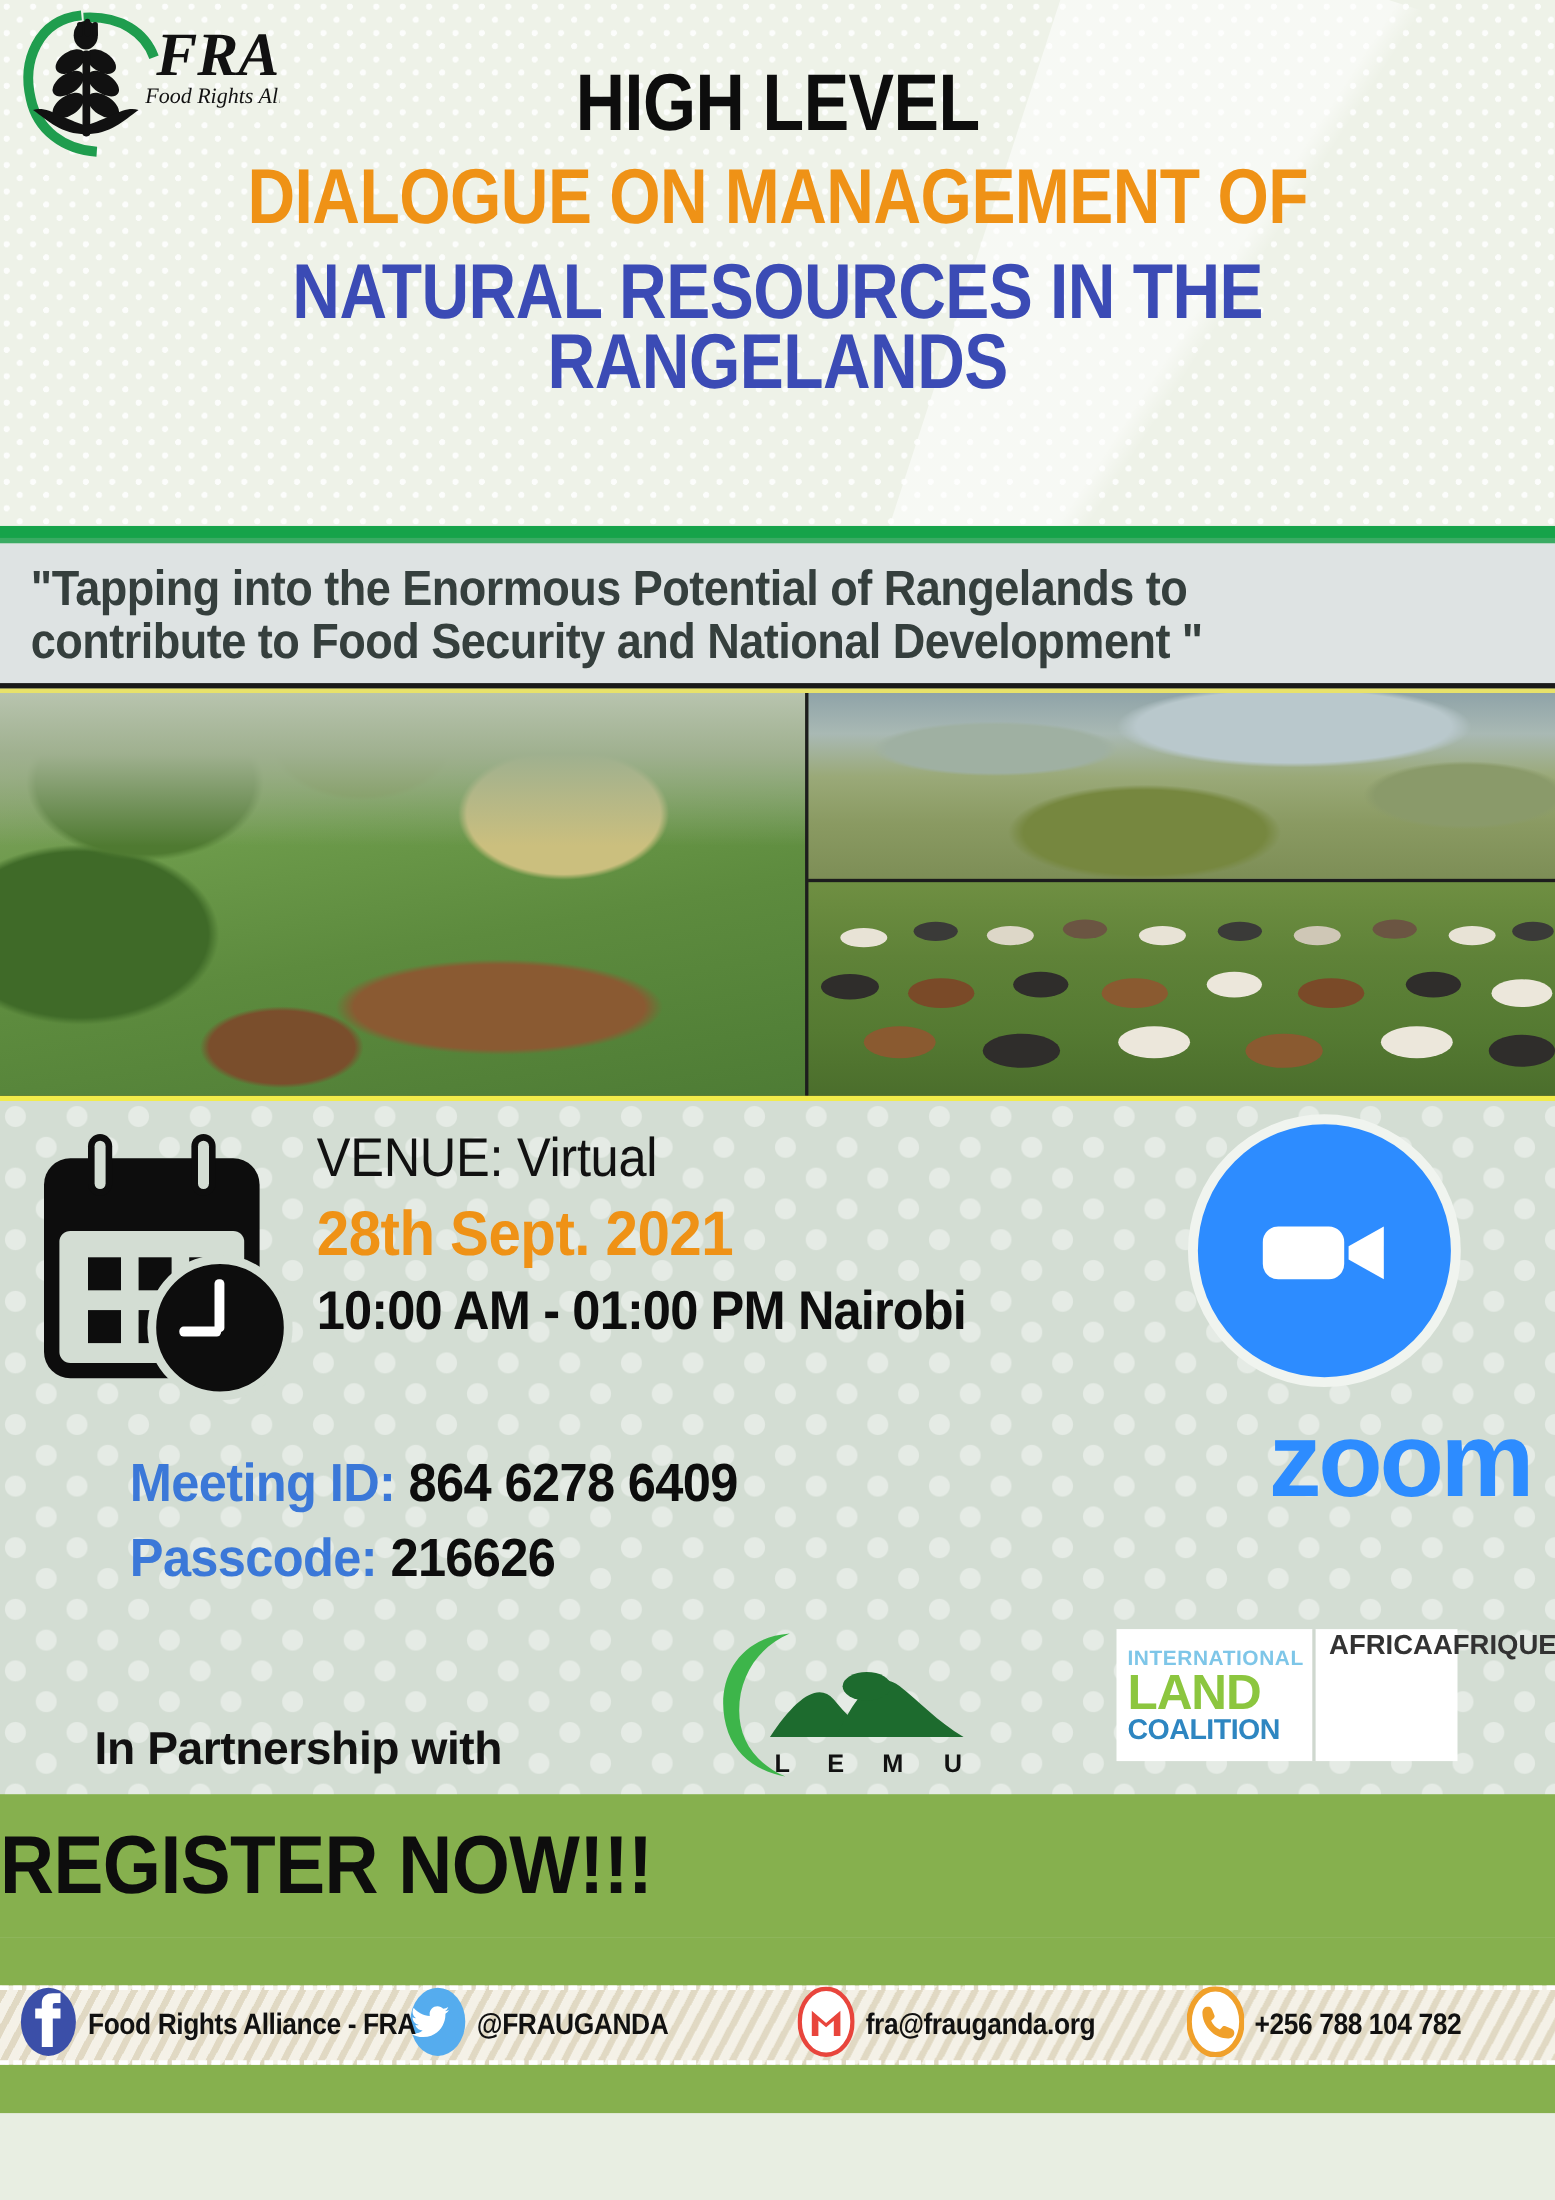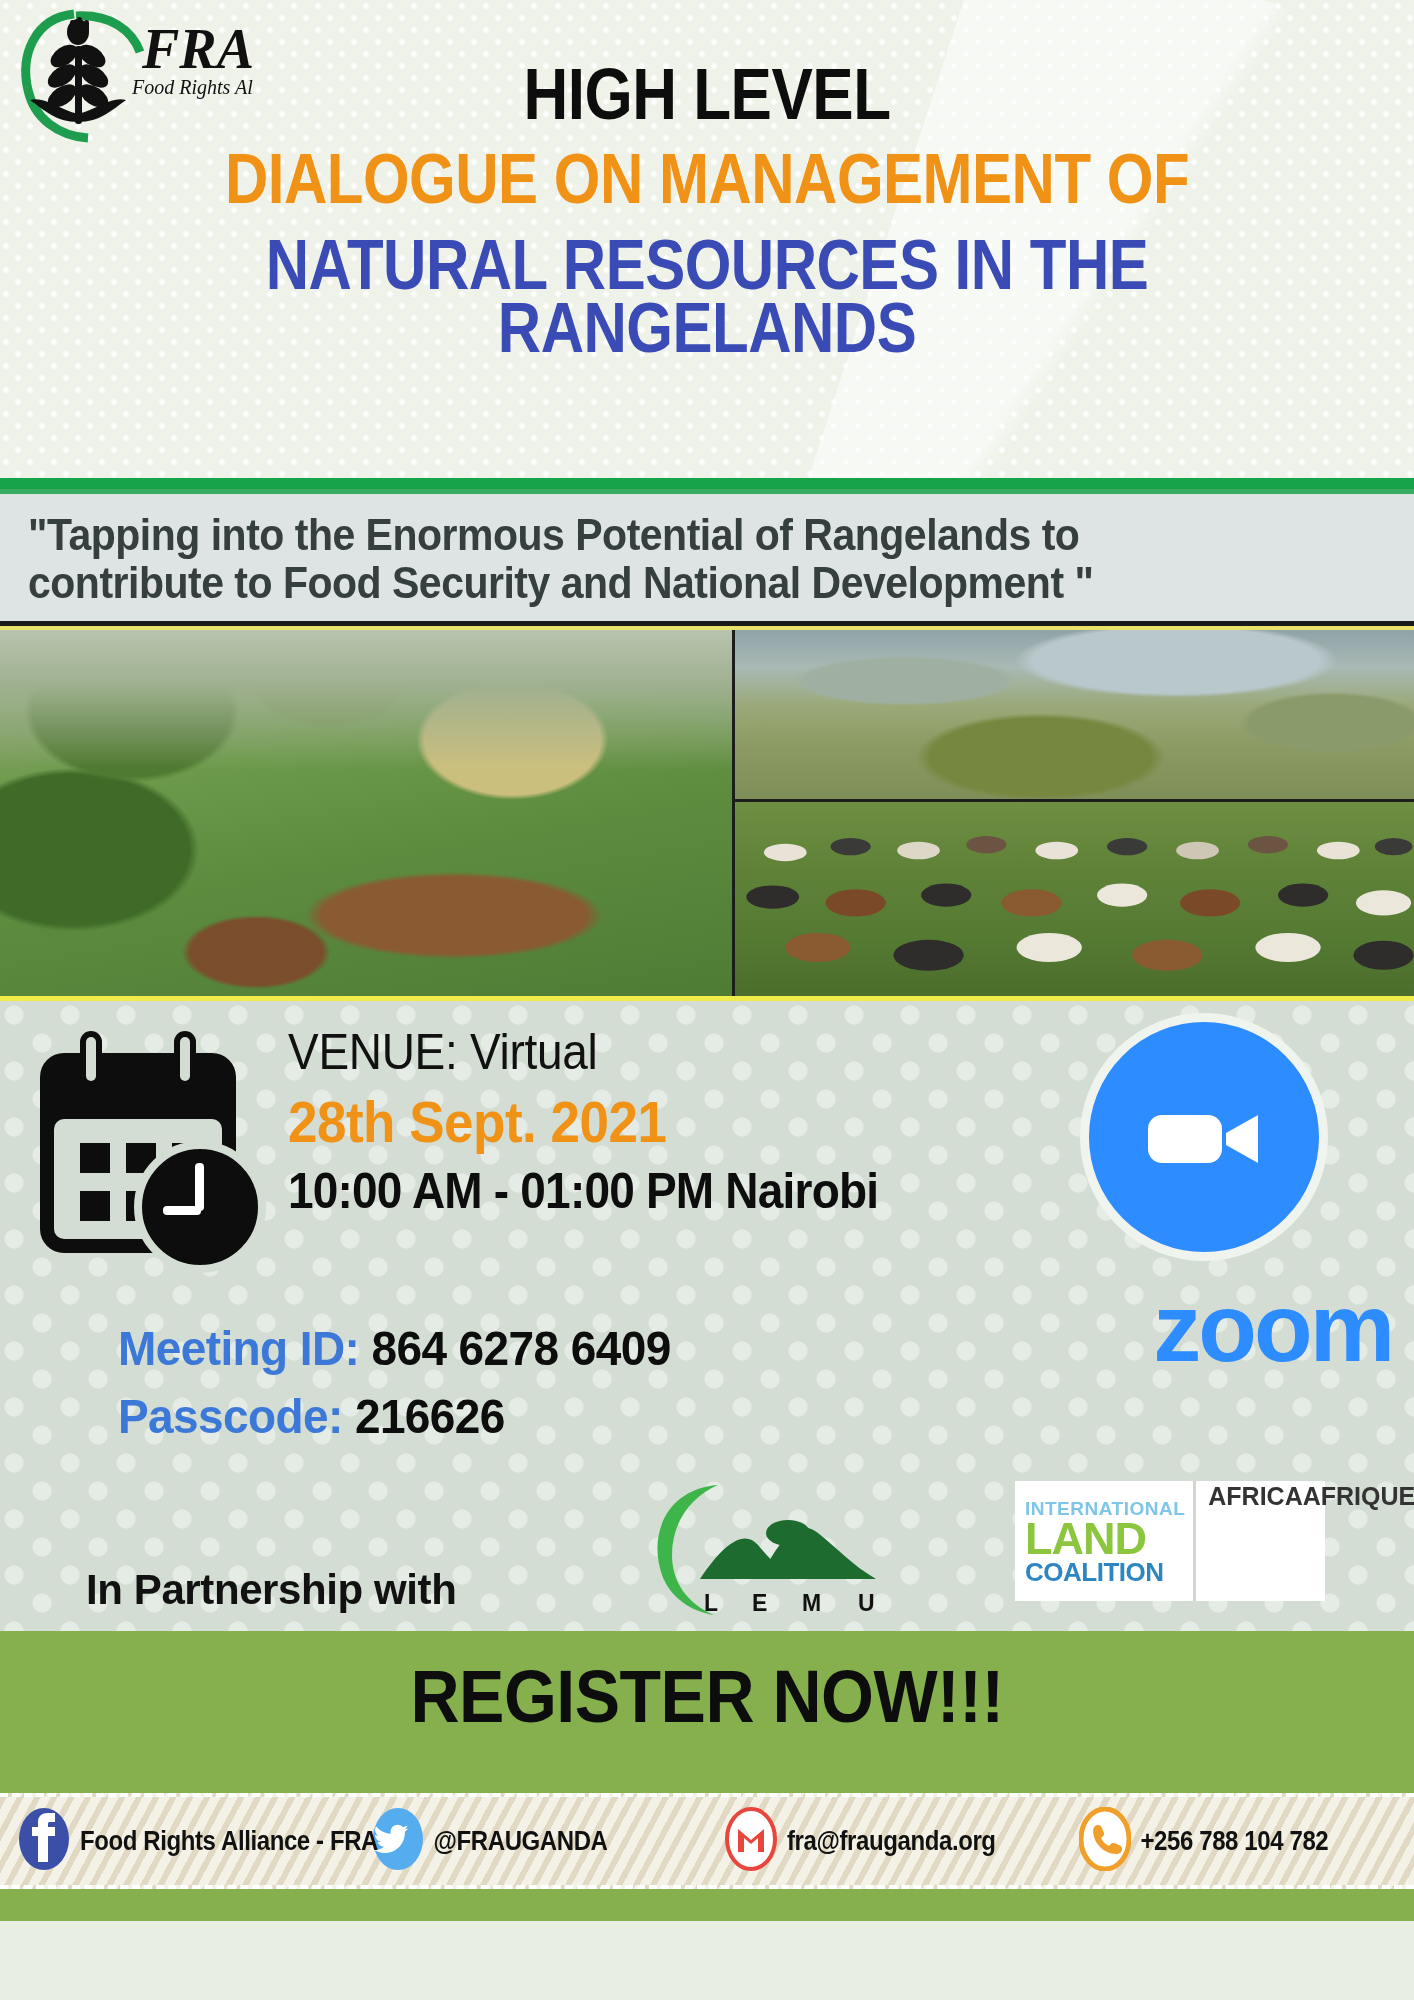--- a/index.html
+++ b/index.html
@@ -209,36 +209,36 @@
   .ilc-right{
     flex:1; display:flex;
     align-items:flex-start;justify-content:center;padding-left:12px;
   }
   .ilc-af{ font-size:25px;font-weight:bold;color:#333;line-height:1.25;}
 
   
   .register{
     height:130px;
     background:#86b04e;
-    display:flex;align-items:center;justify-content:center;
+    display:flex;align-items:center;justify-content:flex-start;
   }
   .register-text{
     font-size:68px;font-weight:bold;color:#0d0d0d;letter-spacing:-.5px;
     transform:scaleY(1.1);
   }
 
   
   .footer{
     height:160px;
     background:#86b04e;
     display:flex;align-items:center;
     padding:0;
   }
   .footer-strip{
-    width:100%;height:96px;
+    width:100%;height:72px;
     background:#f2efe4;
     background-image:
       repeating-linear-gradient(118deg, rgba(210,198,168,.55) 0 6px, rgba(248,245,235,.4) 6px 15px);
     border-top:4px dashed #ffffff;
     border-bottom:4px dashed #ffffff;
     display:flex;align-items:center;
   }
   .contact{
     display:flex;align-items:center;
     flex:1; min-width:0;

